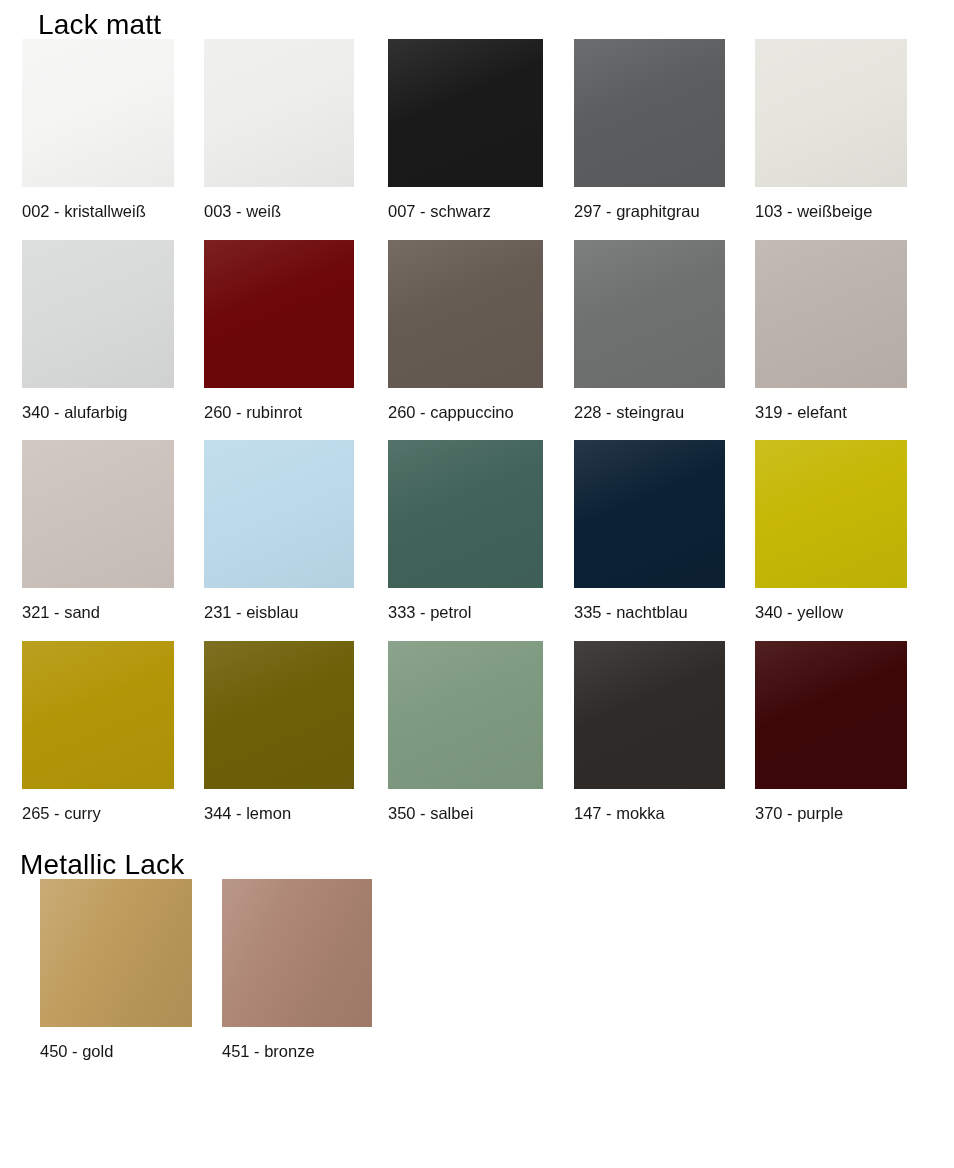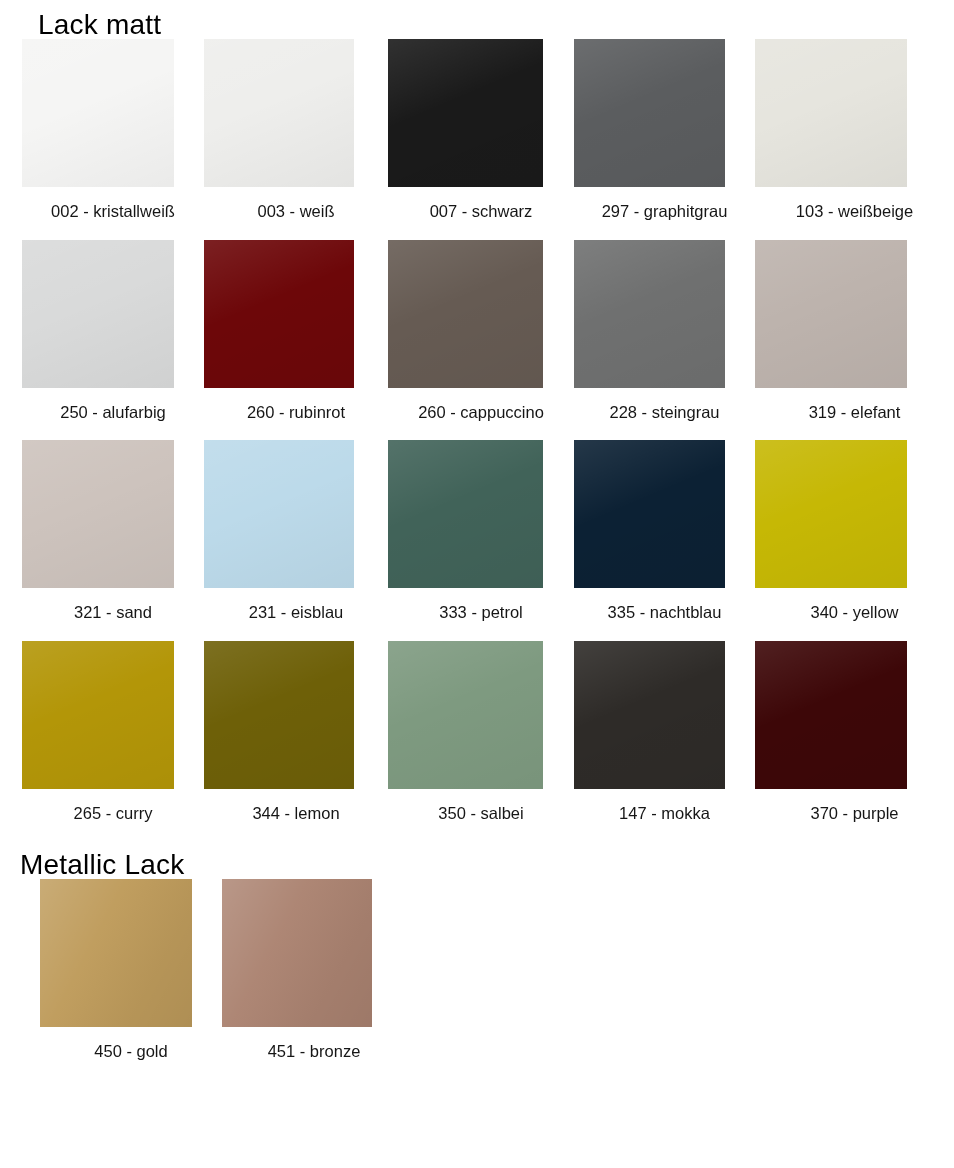--- a/index.html
+++ b/index.html
@@ -39,21 +39,20 @@
   .swatch-grid {
     display: grid;
     grid-template-columns: 182px 184px 186px 181px 199px;
     padding-left: 22px;
     box-sizing: border-box;
   }
   .row-gap-matt { row-gap: 0px; }
 
   .cell {
     display: block;
-    text-align: center;
   }
   .swatch {
     display: block;
     height: 148px;
     box-sizing: border-box;
   }
   .caption {
     font-size: 16.5px;
     color: #161616;
     line-height: 1;
@@ -114,21 +113,21 @@
         <div class="cell col-3">
           <div class="swatch sheen" title="224 - graphitgrau" style="background-color: rgb(91, 93, 95);"></div>
           <div class="caption">297 - graphitgrau</div>
         </div>
         <div class="cell col-4">
           <div class="swatch sheen" title="103 - weißbeige" style="background-color: rgb(230, 229, 222);"></div>
           <div class="caption">103 - weißbeige</div>
         </div>
         <div class="cell col-0">
           <div class="swatch sheen" title="250 - alufarbig" style="background-color: rgb(217, 218, 218);"></div>
-          <div class="caption">250 - alufarbig</div>
+          <div class="caption">340 - alufarbig</div>
         </div>
         <div class="cell col-1">
           <div class="swatch sheen" title="260 - rubinrot" style="background-color: rgb(109, 7, 9);"></div>
           <div class="caption">260 - rubinrot</div>
         </div>
         <div class="cell col-2">
           <div class="swatch sheen" title="260 - cappuccino" style="background-color: rgb(102, 91, 83);"></div>
           <div class="caption">260 - cappuccino</div>
         </div>
         <div class="cell col-3">

